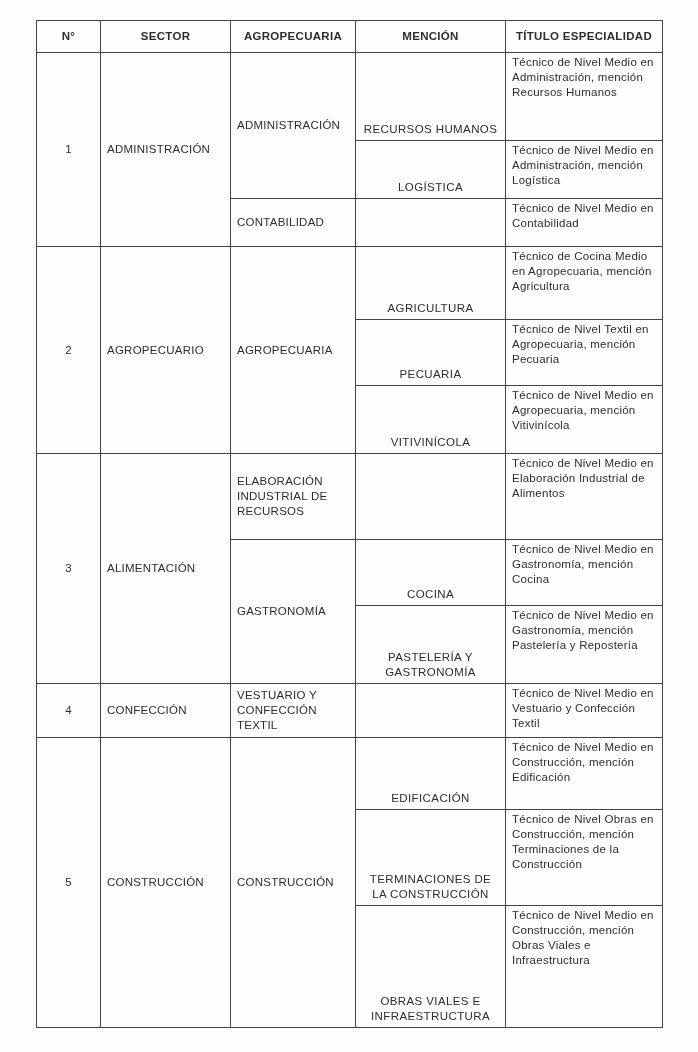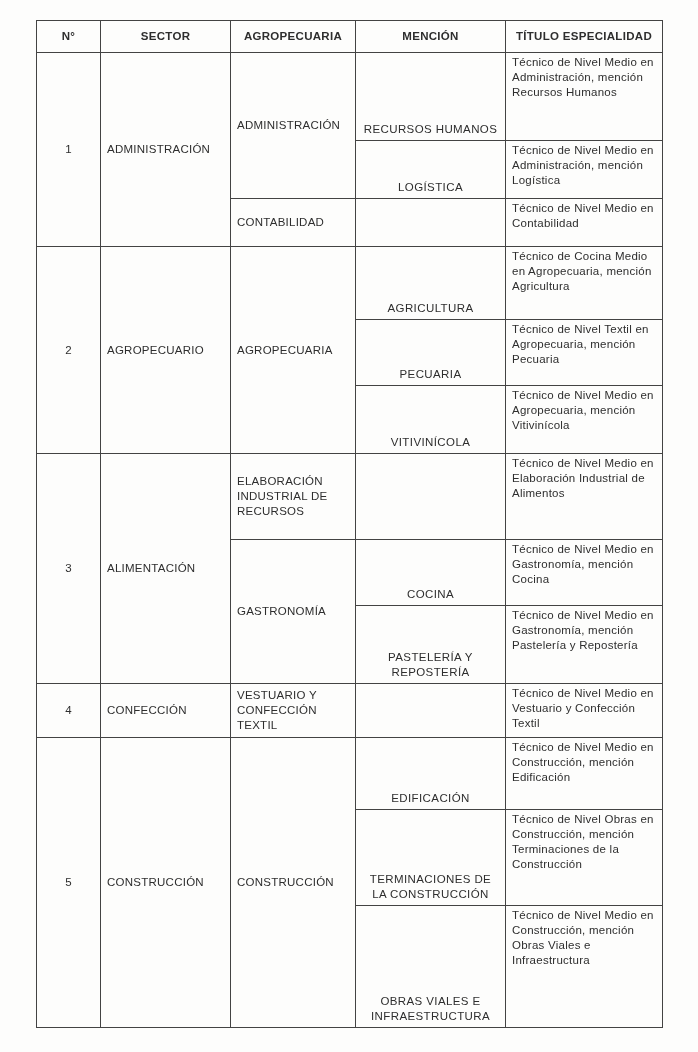--- a/index.html
+++ b/index.html
@@ -140,21 +140,21 @@
         <td class="esp">ELABORACIÓN INDUSTRIAL DE RECURSOS</td>
         <td class="men"></td>
         <td class="tit">Técnico de Nivel Medio en Elaboración Industrial de Alimentos</td>
       </tr>
       <tr style="height:66px">
         <td class="esp" rowspan="2">GASTRONOMÍA</td>
         <td class="men">COCINA</td>
         <td class="tit">Técnico de Nivel Medio en Gastronomía, mención Cocina</td>
       </tr>
       <tr style="height:78px">
-        <td class="men">PASTELERÍA Y REPOSTERÍA</td>
+        <td class="men">PASTELERÍA Y GASTRONOMÍA</td>
         <td class="tit">Técnico de Nivel Medio en Gastronomía, mención Pastelería y Repostería</td>
       </tr>
 
       <tr style="height:54px">
         <td class="num">4</td>
         <td class="sector">CONFECCIÓN</td>
         <td class="esp">VESTUARIO Y CONFECCIÓN TEXTIL</td>
         <td class="men"></td>
         <td class="tit">Técnico de Nivel Medio en Vestuario y Confección Textil</td>
       </tr>

